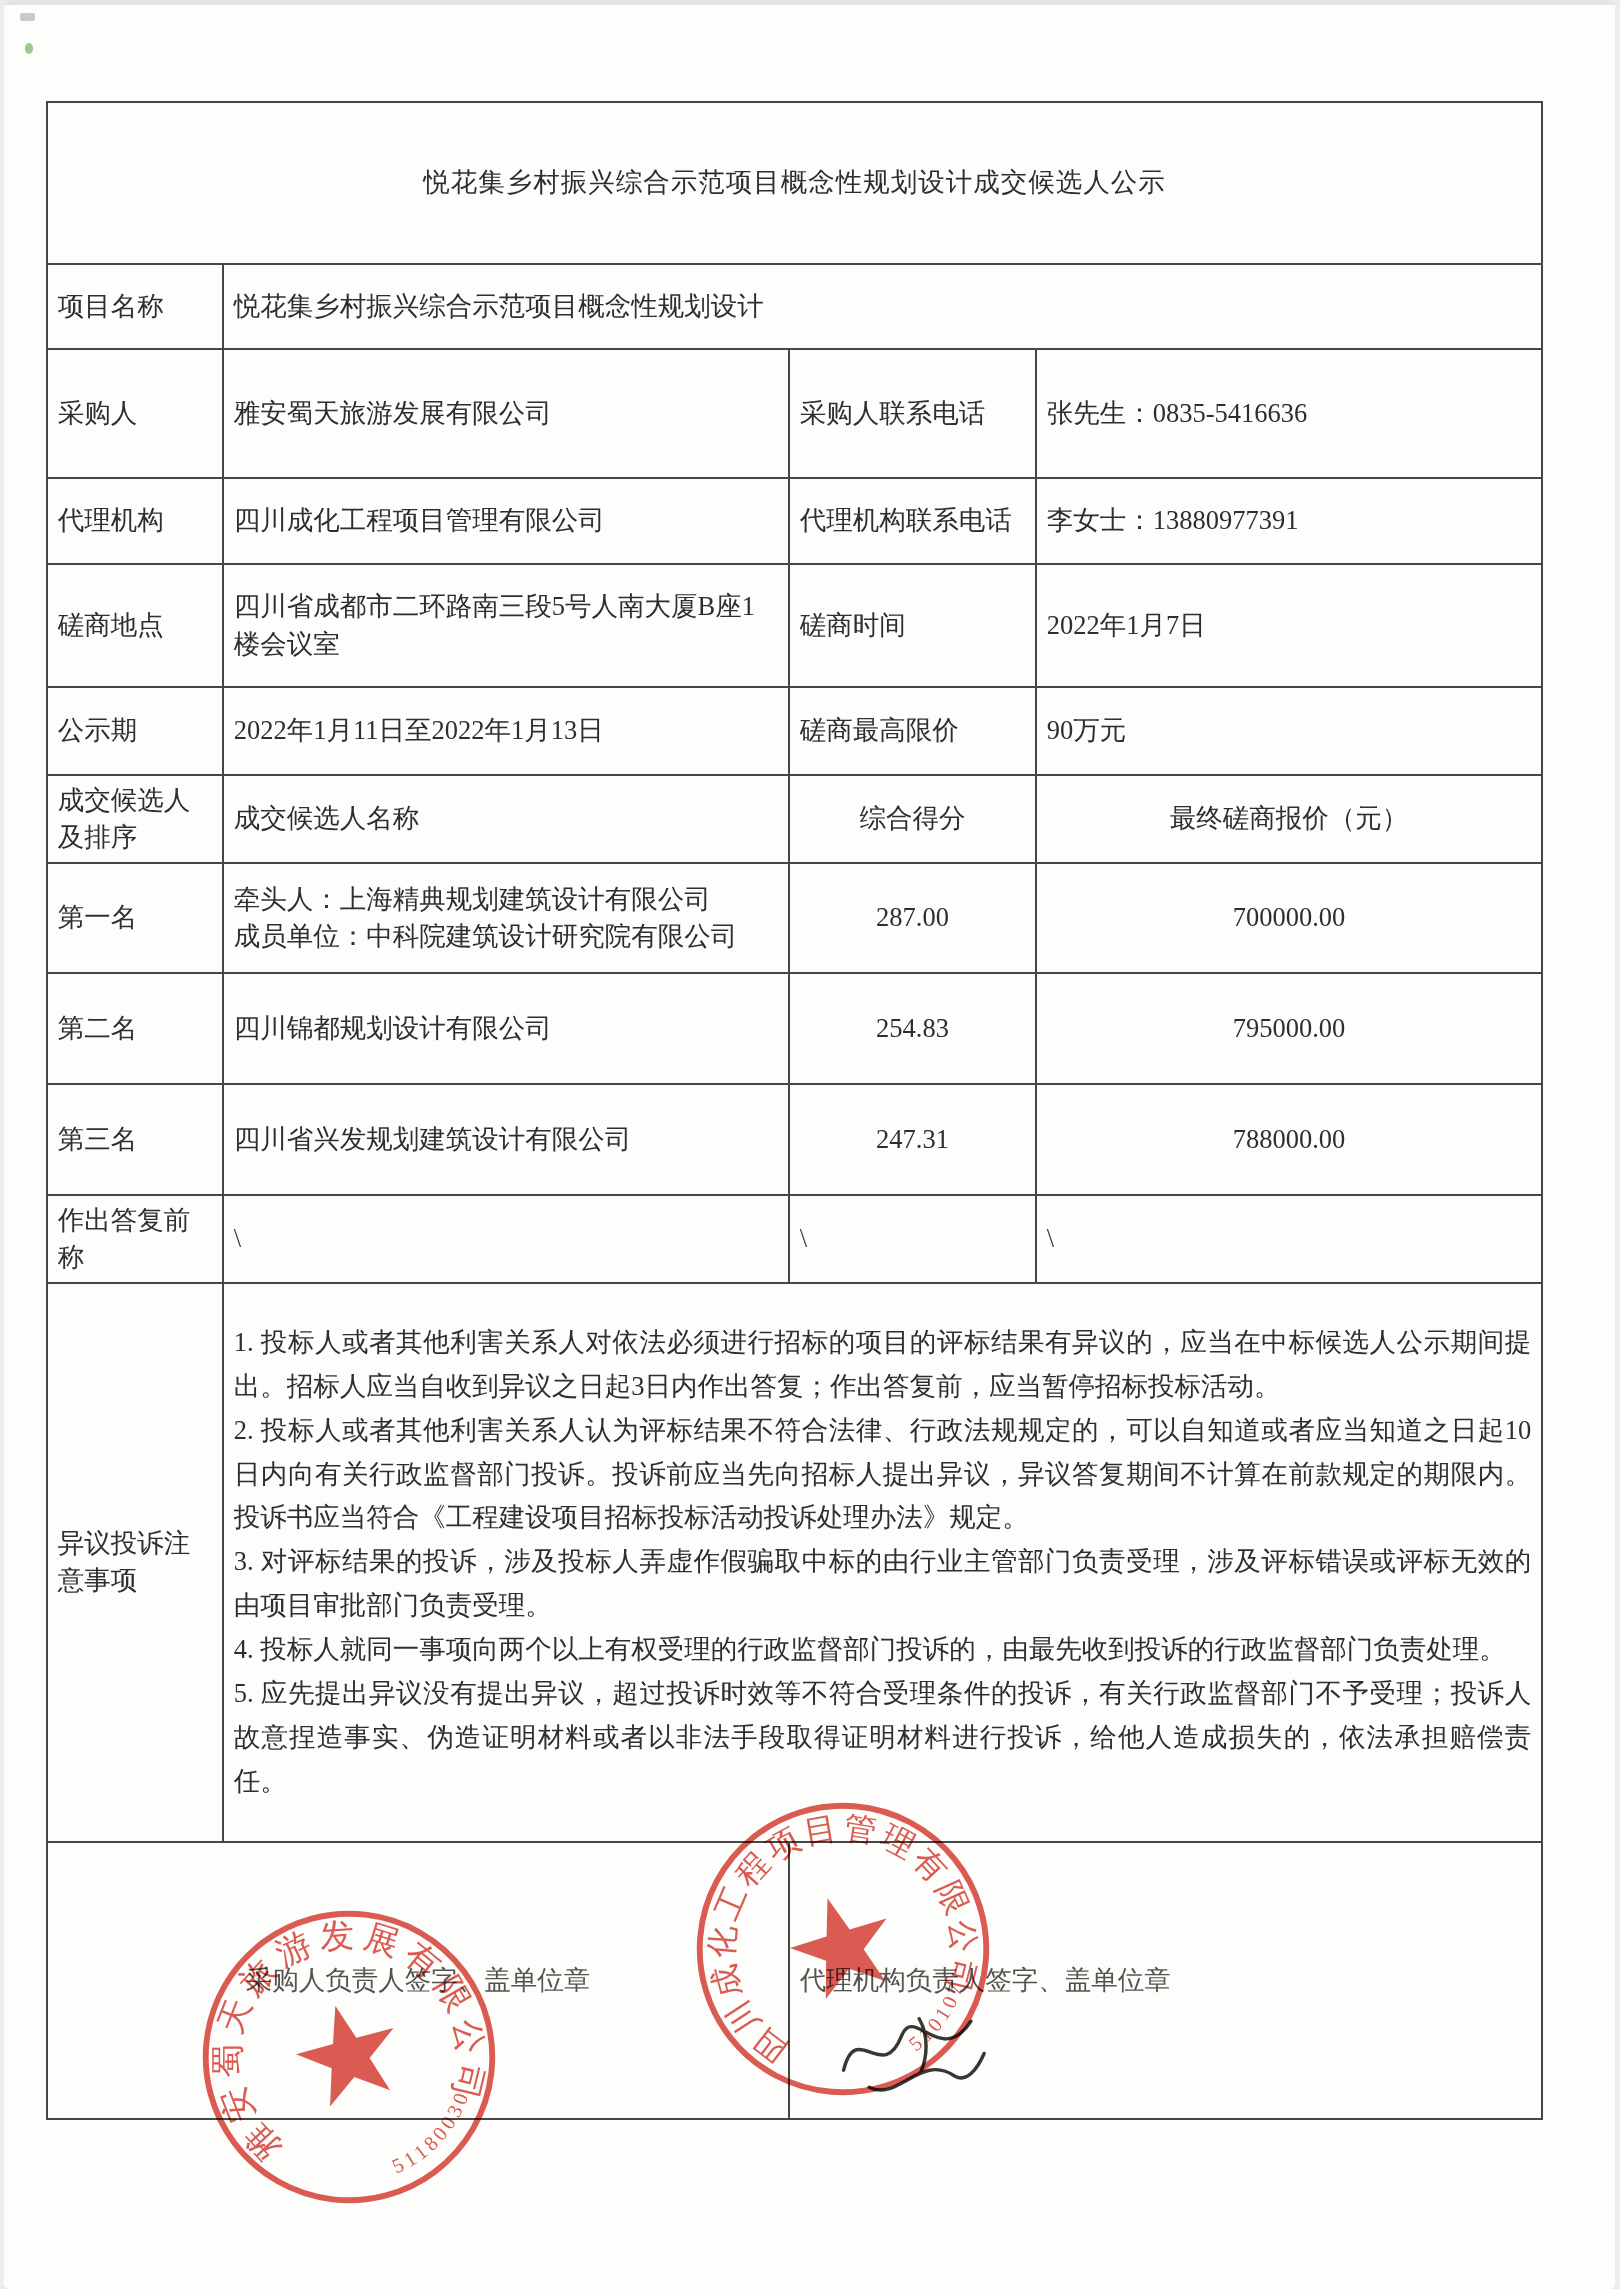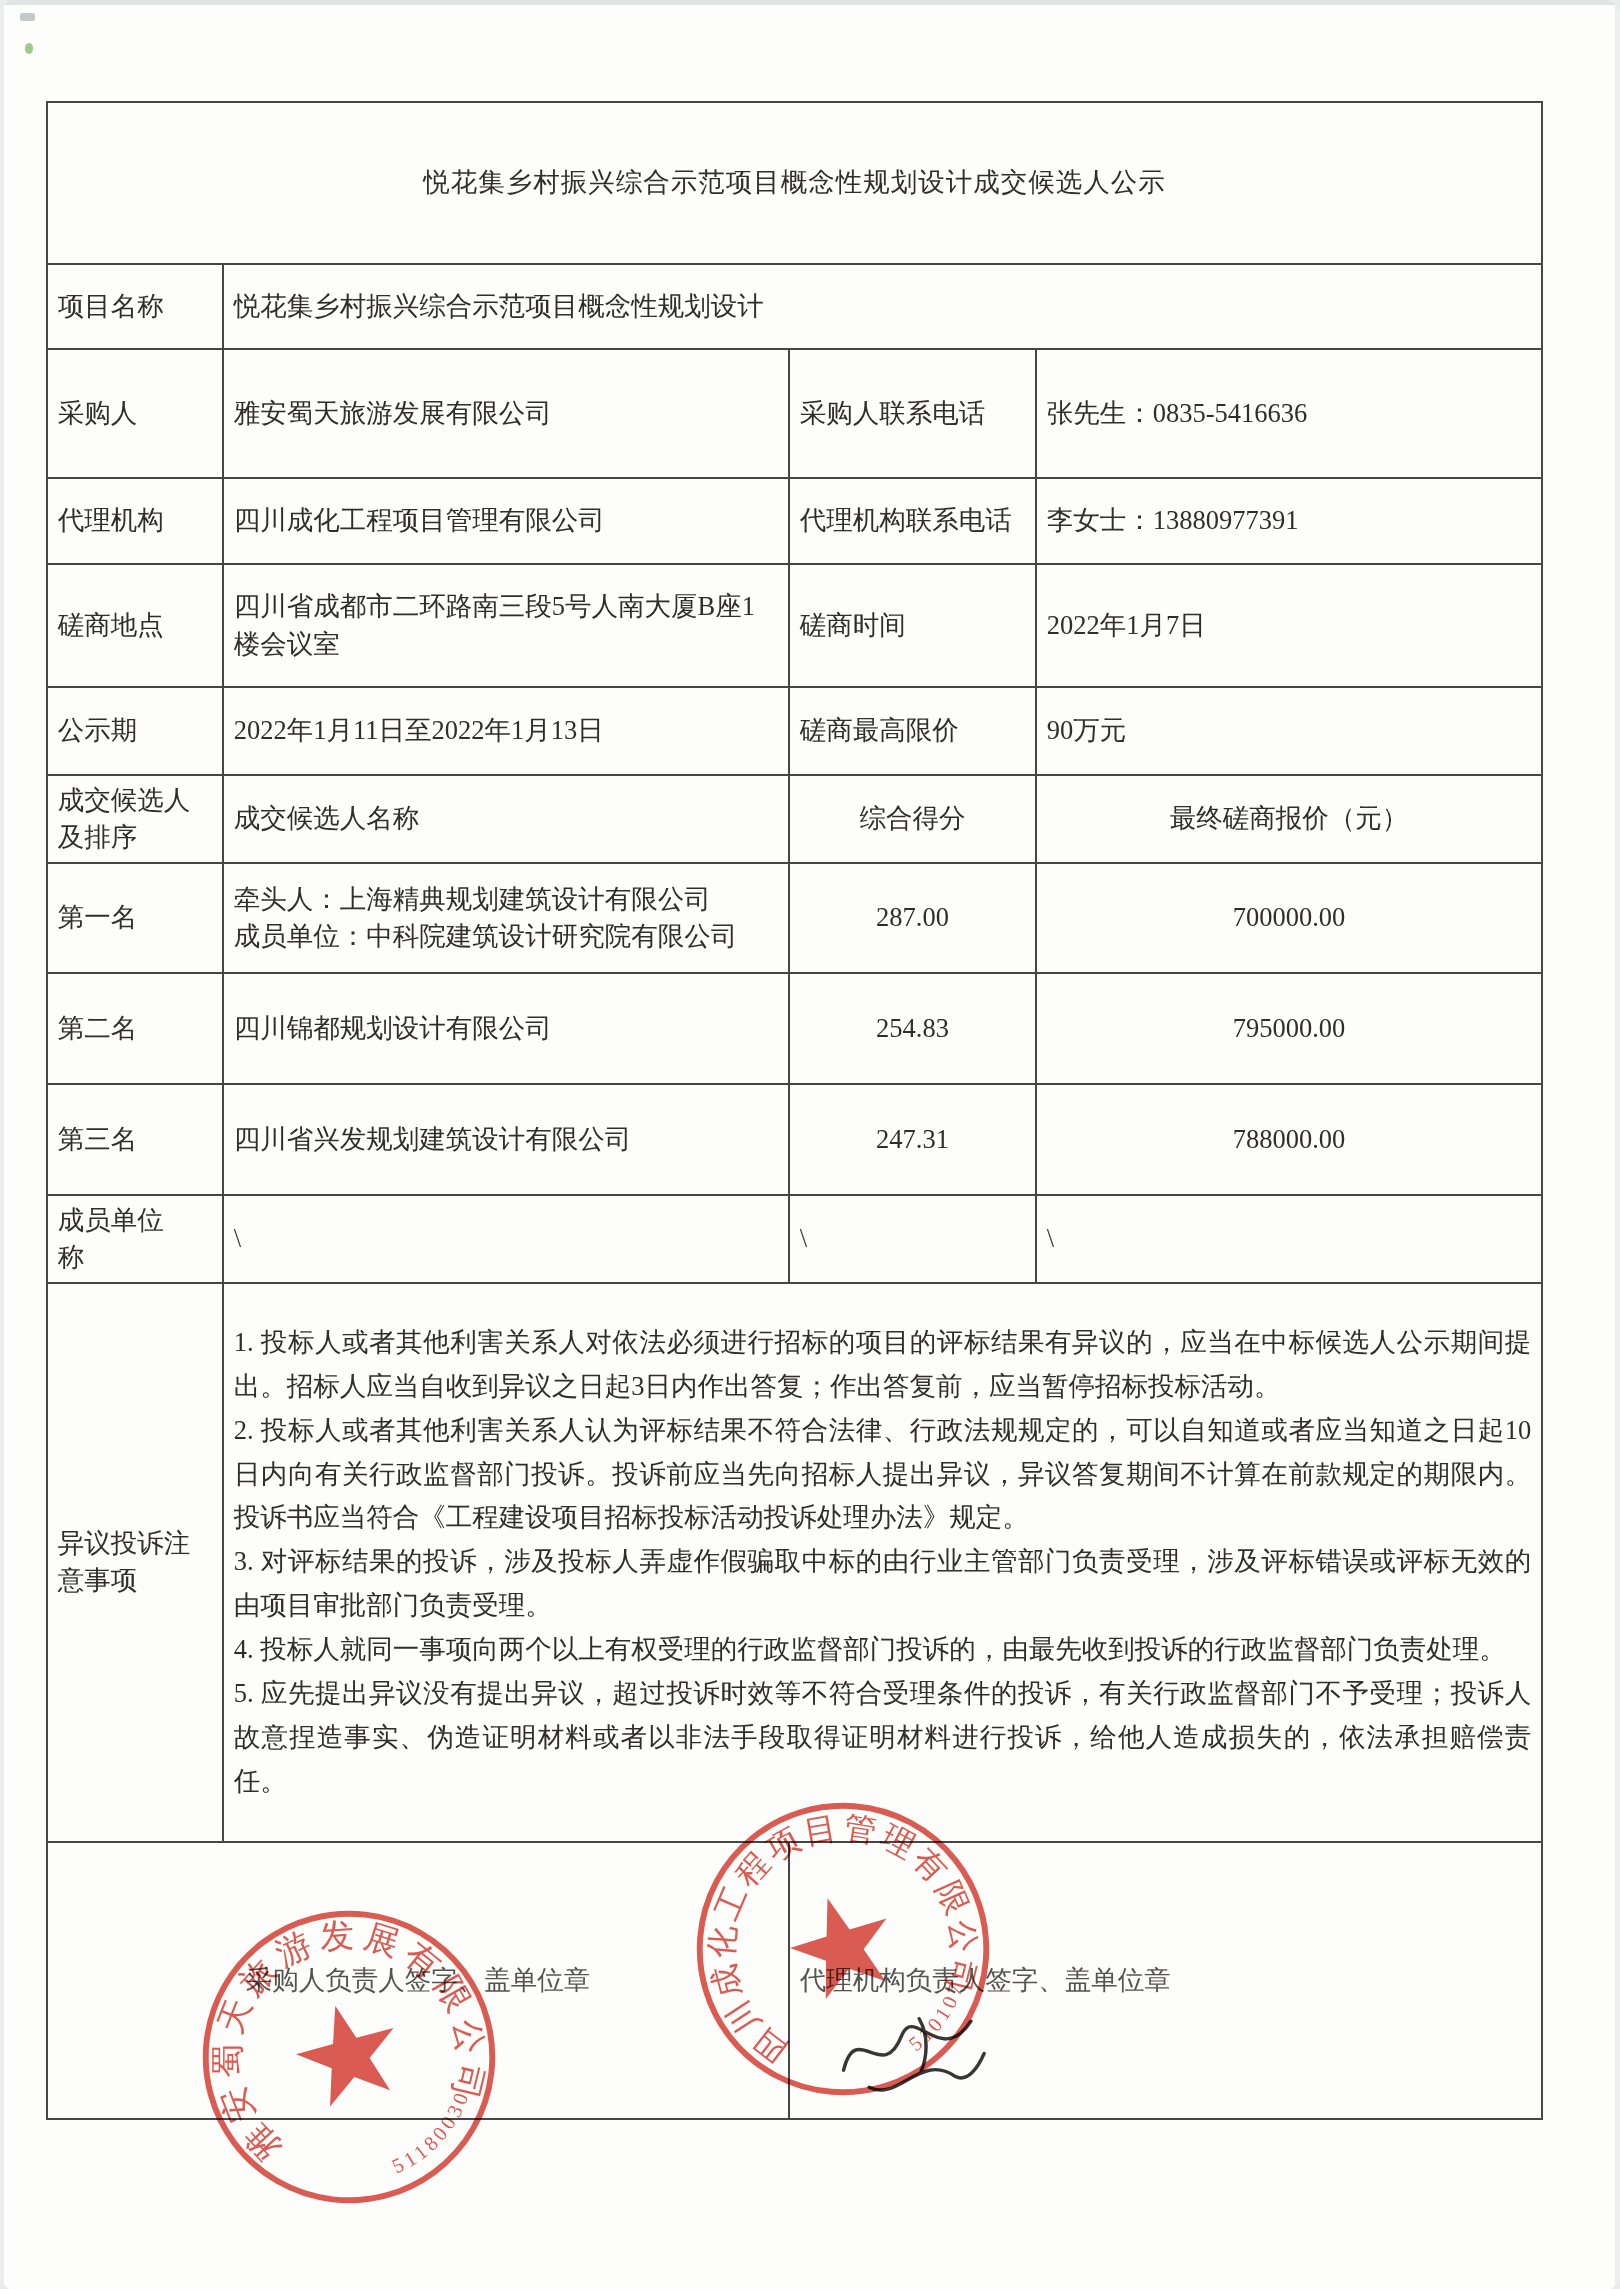--- a/index.html
+++ b/index.html
@@ -109,21 +109,21 @@
 
     <tr style="height:111px">
       <td class="label">第三名</td>
       <td>四川省兴发规划建筑设计有限公司</td>
       <td class="center">247.31</td>
       <td class="center">788000.00</td>
     </tr>
 
 
     <tr style="height:73px">
-      <td class="label">成员单位
+      <td class="label">作出答复前
 称</td>
       <td class="slash">\</td>
       <td class="slash">\</td>
       <td class="slash">\</td>
     </tr>
 
     <tr style="height:559px">
       <td class="label">异议投诉注
 意事项</td>
       <td colspan="3" class="notice-cell">

